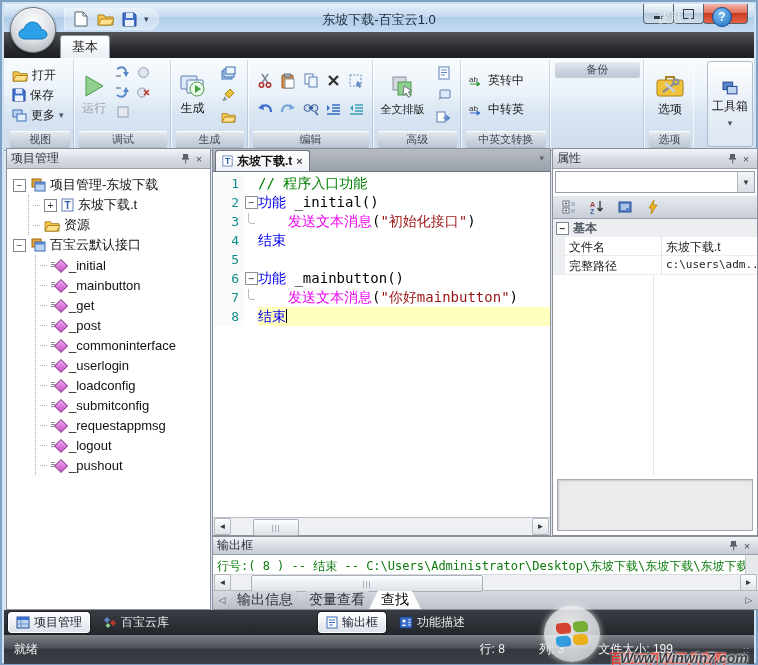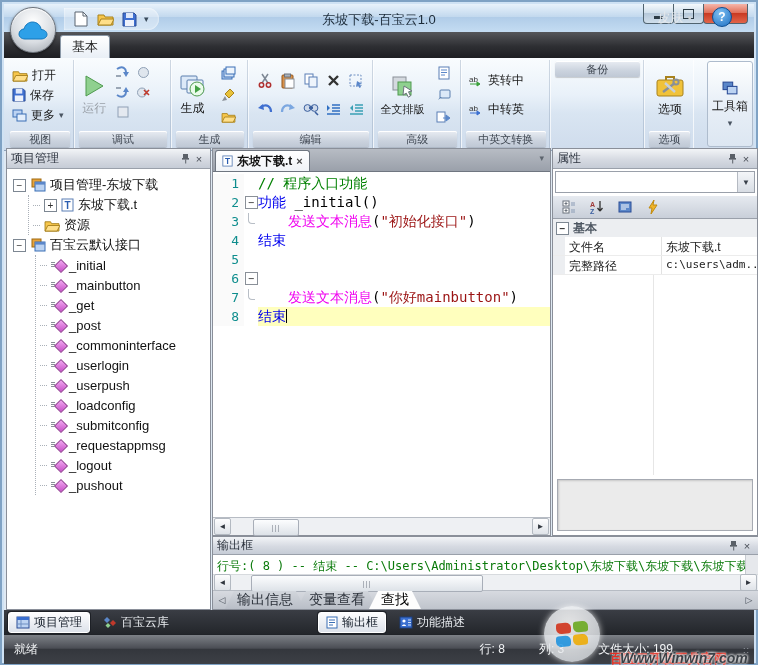--- a/index.html
+++ b/index.html
@@ -582,24 +582,20 @@
         <div class="trow">
             <span class="methodico"></span>
             <span>_commoninterface</span>
           </div>
         <div class="trow">
             <span class="methodico"></span>
             <span>_userlogin</span>
           </div>
         <div class="trow">
             <span class="methodico"></span>
-            <span>_userpush</span>
-          </div>
-        <div class="trow">
-            <span class="methodico"></span>
             <span>_loadconfig</span>
           </div>
         <div class="trow">
             <span class="methodico"></span>
             <span>_submitconfig</span>
           </div>
         <div class="trow">
             <span class="methodico"></span>
             <span>_requestappmsg</span>
           </div>
@@ -654,20 +650,21 @@
         </div>
       <div class="cline">
           <span class="lno">5</span>
           <span class="foldcol"></span>
         </div>
       <div class="cline">
           <span class="lno">6</span>
           <span class="foldcol">
             <span class="foldbox">−</span>
           </span>
+          <span class="ctext"><span class="seg kw">功能 </span><span class="seg plain">_mainbutton()</span></span>
         </div>
       <div class="cline">
           <span class="lno">7</span>
           <span class="foldcol">
             <span class="foldguide"></span>
           </span>
           <span class="ctext ind"><span class="seg fn">发送文本消息</span><span class="seg plain">(</span><span class="seg str">"你好mainbutton"</span><span class="seg plain">)</span></span>
         </div>
       <div class="cline cur">
           <span class="lno">8</span>

